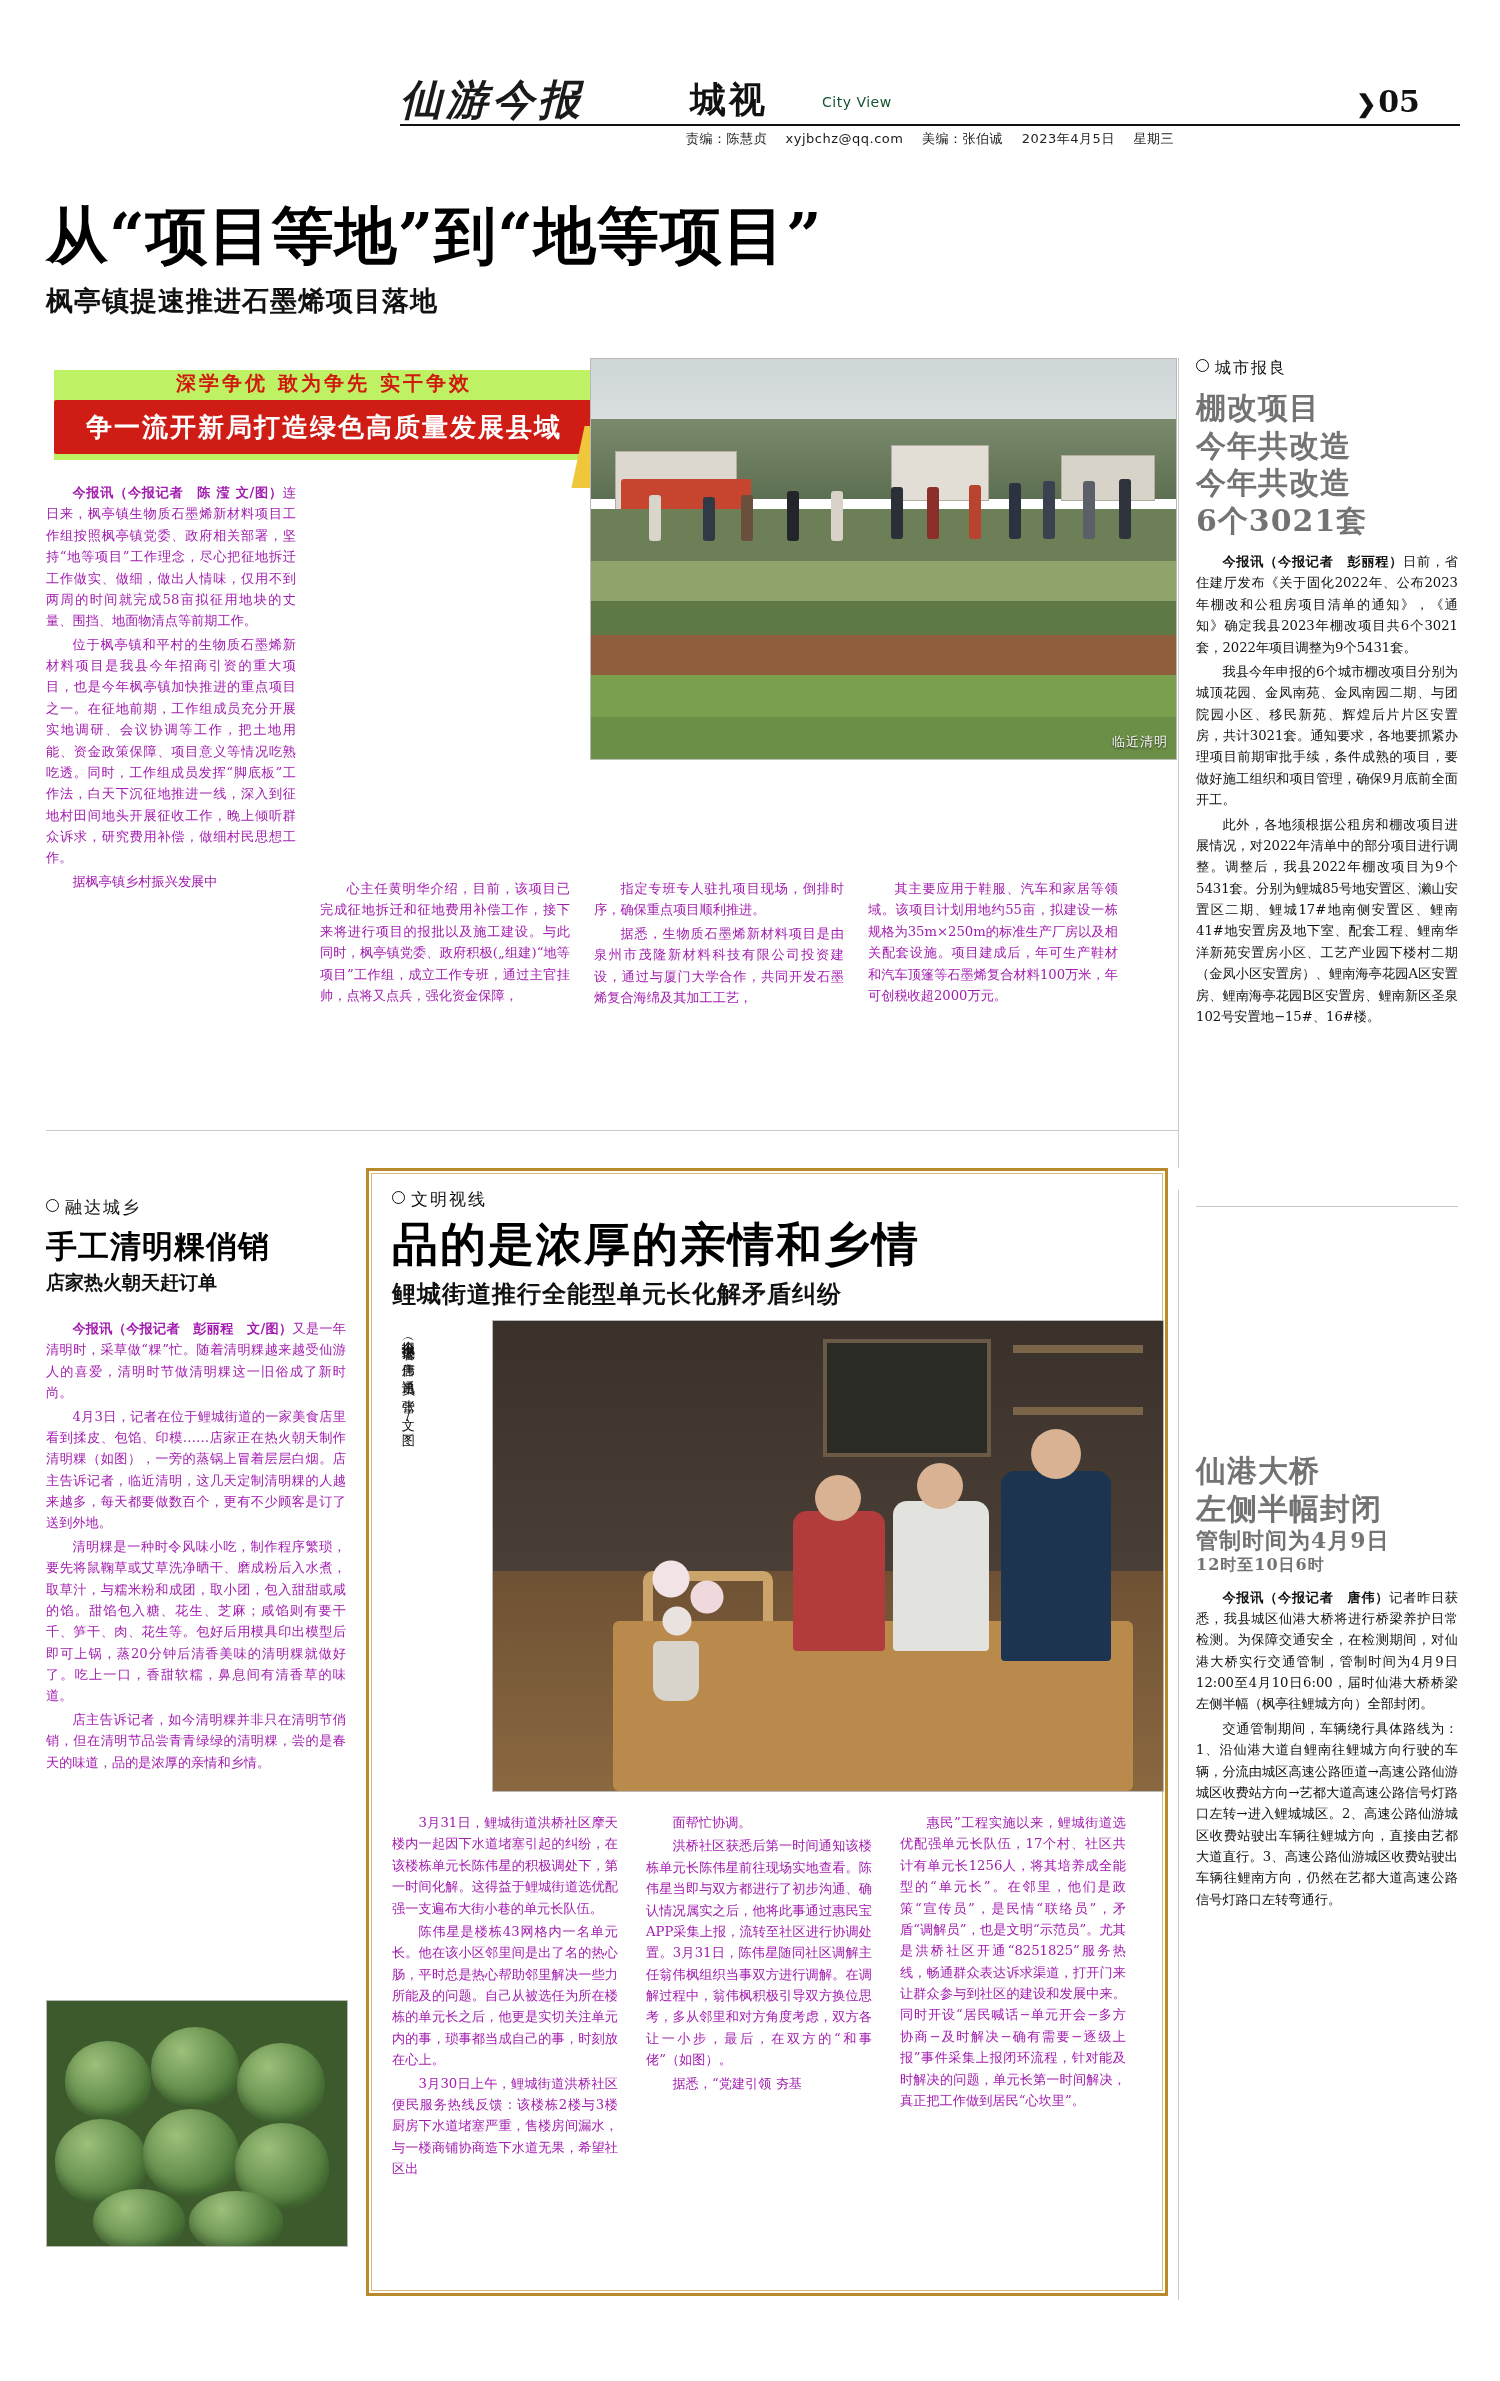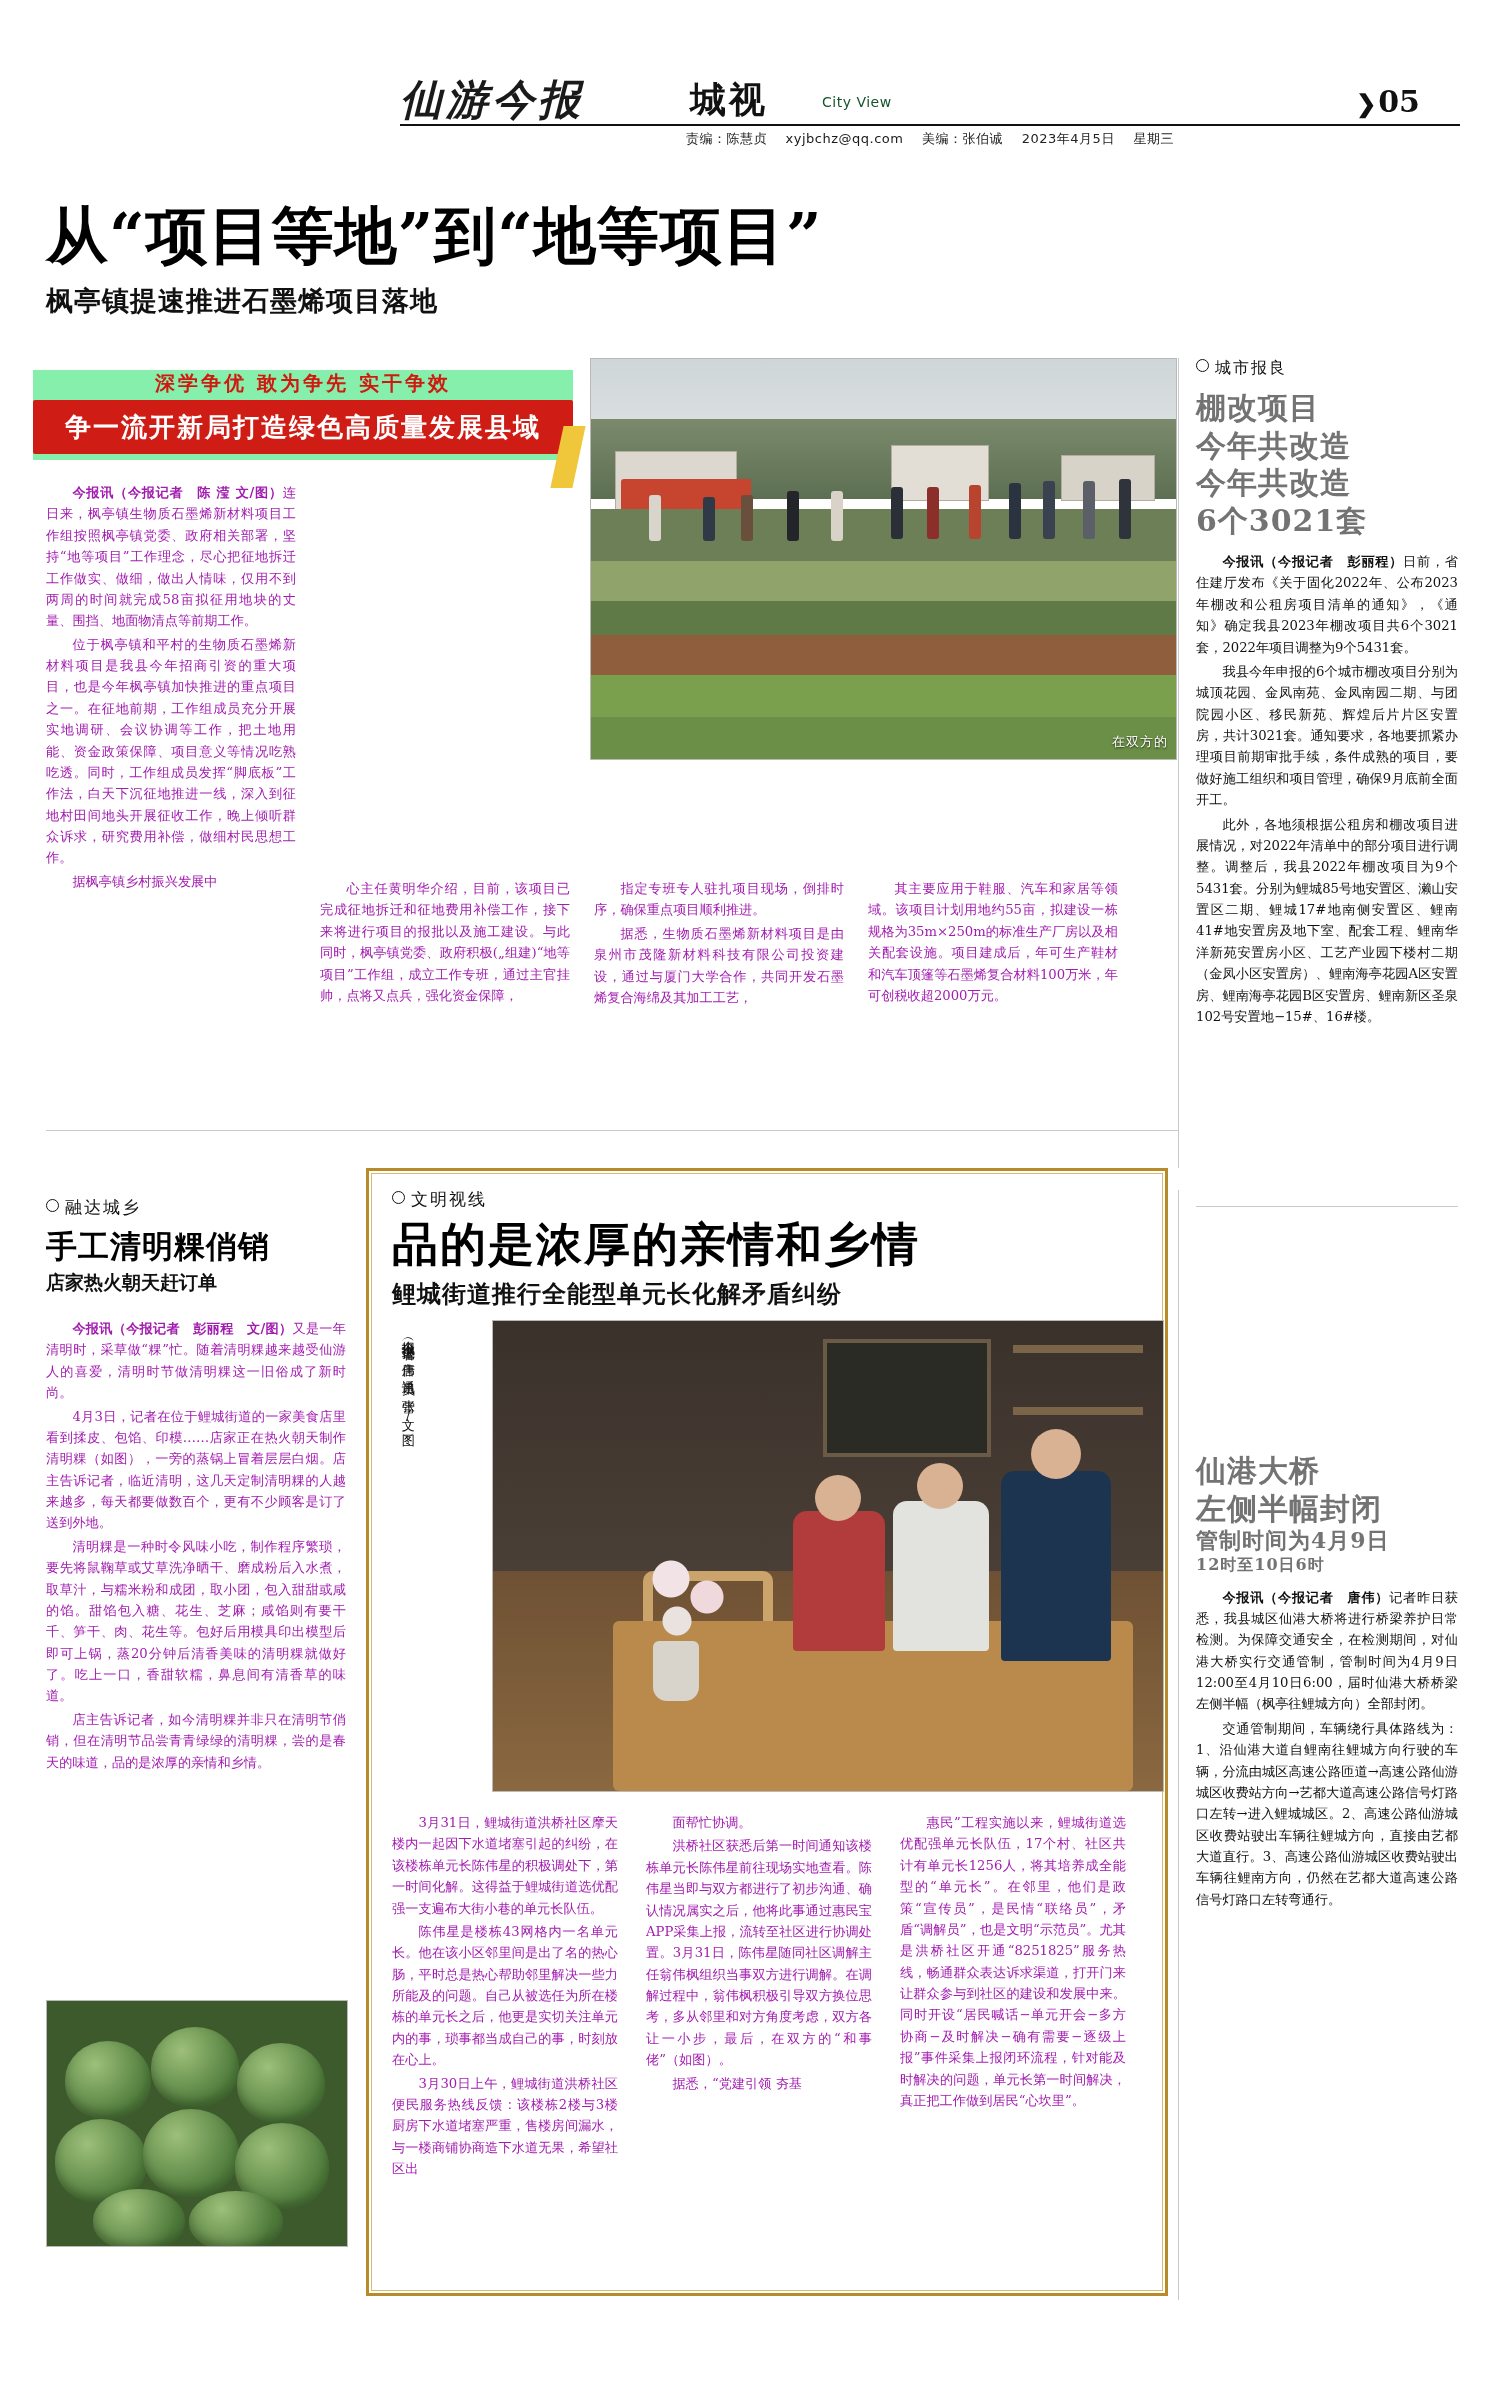--- a/index.html
+++ b/index.html
@@ -115,25 +115,25 @@
     font-family: "DejaVu Serif", "Liberation Serif", serif;
     font-size: 27px;
     font-weight: bold;
     color: #111;
     letter-spacing: 1px;
   }
 
   
   .banner {
     position: absolute;
-    left: 33px;
+    left: 54px;
     top: 370px;
     width: 540px;
     height: 90px;
-    background: #86efac;
+    background: #bef264;
   }
   .banner-top {
     position: absolute;
     left: 60px;
     top: 0;
     width: 420px;
     height: 30px;
     color: #d11a0f;
     font-family: "DejaVu Serif", "Liberation Serif", serif;
     font-size: 20px;
@@ -554,21 +554,21 @@
     <div class="figure" style="left:196px; top:132px; height:50px; background:#23252b;"></div>
     <div class="figure" style="left:240px; top:132px; height:50px; background:#d8d2c8;"></div>
     <div class="figure" style="left:300px; top:128px; height:52px; background:#2a2f38;"></div>
     <div class="figure" style="left:336px; top:128px; height:52px; background:#8c2f2a;"></div>
     <div class="figure" style="left:378px; top:126px; height:54px; background:#b8432f;"></div>
     <div class="figure" style="left:418px; top:124px; height:56px; background:#2b3340;"></div>
     <div class="figure" style="left:452px; top:122px; height:58px; background:#3a4250;"></div>
     <div class="figure" style="left:492px; top:122px; height:58px; background:#5a5f68;"></div>
     <div class="figure" style="left:528px; top:120px; height:60px; background:#2f343c;"></div>
 
-    <div class="caption-tag">在双方的</div>
+    <div class="caption-tag">临近清明</div>
   </div>
 
   <div class="col" style="left:46px; top:482px; width:250px;">
     <p>
       <span class="lead-inline">今报讯（今报记者　陈  滢  文/图）</span><span>连日来，枫亭镇生物质石墨烯新材料项目工作组按照枫亭镇党委、政府相关部署，坚持“地等项目”工作理念，尽心把征地拆迁工作做实、做细，做出人情味，仅用不到两周的时间就完成58亩拟征用地块的丈量、围挡、地面物清点等前期工作。</span>
     </p>
     <p>位于枫亭镇和平村的生物质石墨烯新材料项目是我县今年招商引资的重大项目，也是今年枫亭镇加快推进的重点项目之一。在征地前期，工作组成员充分开展实地调研、会议协调等工作，把土地用能、资金政策保障、项目意义等情况吃熟吃透。同时，工作组成员发挥“脚底板”工作法，白天下沉征地推进一线，深入到征地村田间地头开展征收工作，晚上倾听群众诉求，研究费用补偿，做细村民思想工作。</p>
     <p>据枫亭镇乡村振兴发展中</p>
   </div>
 

